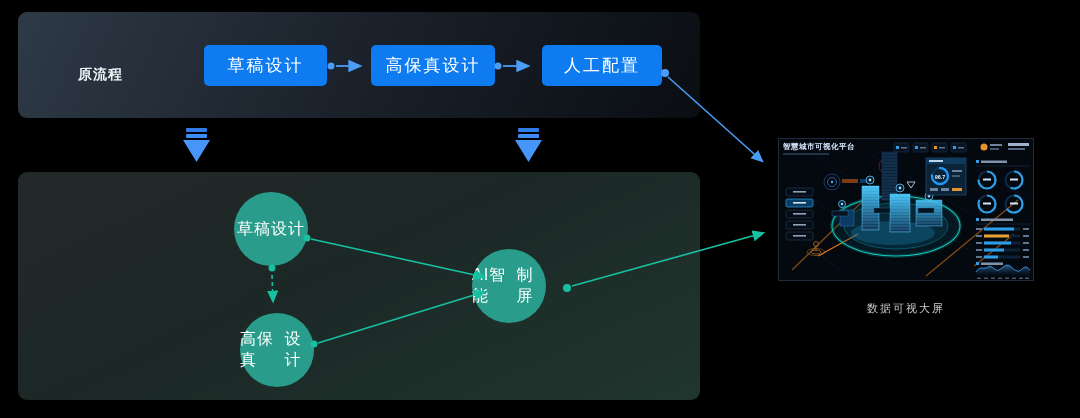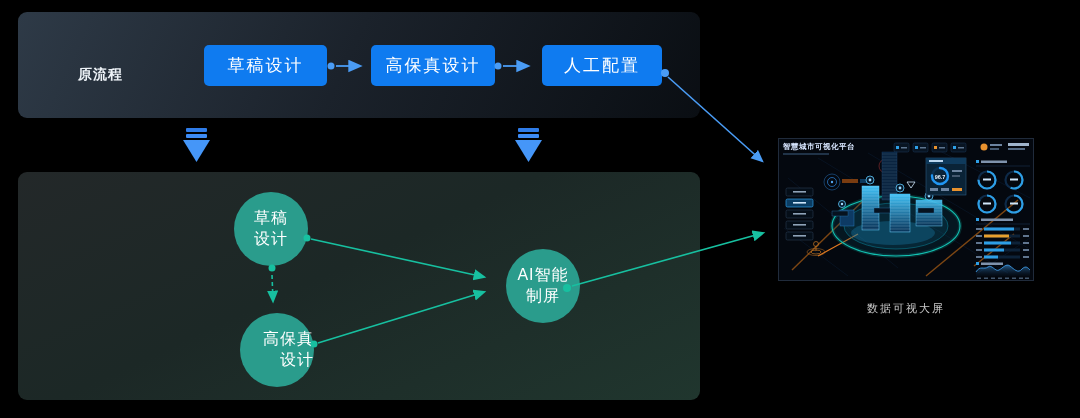--- a/index.html
+++ b/index.html
@@ -23,25 +23,25 @@
   .step-1{left:204px;width:123px;}
   .step-2{left:371px;width:124px;}
   .step-3{left:542px;width:120px;}
 
   
   .down-ic{position:absolute;top:128px;width:27px;height:35px;}
   .down-ic.a{left:183px;} .down-ic.b{left:515px;}
 
   
   .node{position:absolute;width:74px;height:74px;border-radius:50%;background:#2a9c8c;
-    color:#fff;font-size:16px;line-height:1.3;display:flex;flex-direction:column;
+    color:#fff;font-size:16px;line-height:1.3;display:flex;flex-direction:row;
     align-items:center;justify-content:center;letter-spacing:1px;}
   .node-draft{left:234px;top:192px;}
-  .node-hifi{left:240px;top:313px;align-items:flex-end;}
-  .node-ai{left:506px;top:249px;}
+  .node-hifi{left:240px;top:313px;}
+  .node-ai{left:472px;top:249px;}
 
   
   .overlay{position:absolute;left:0;top:0;width:1080px;height:418px;pointer-events:none;}
 
   
   .dash{position:absolute;left:778px;top:138px;width:256px;height:143px;}
   .dash-caption{position:absolute;left:778px;top:301px;width:256px;text-align:center;
     color:#c9c9c9;font-size:11px;letter-spacing:2px;}
 </style>
 </head>

